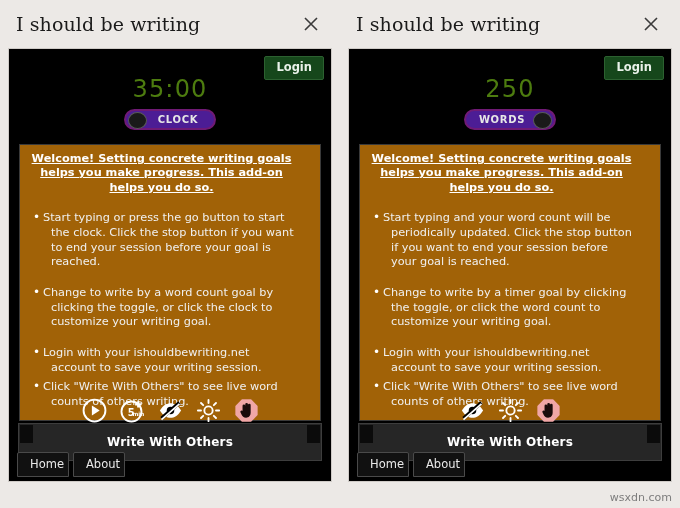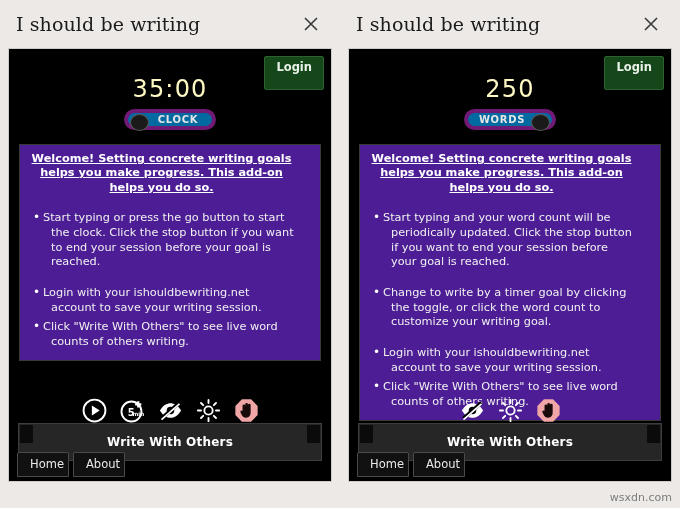--- a/index.html
+++ b/index.html
@@ -39,36 +39,36 @@
     margin: 0 8px; width: 324px; height: 434px;
     background: #000; position: relative;
     border: 1px solid #cfcbc7;
     overflow: hidden;
   }
 
   .login-btn {
     position: absolute; top: 7px; right: 7px;
     background: #16471b; color: #e9f2e9;
     font-size: 11.5px; font-weight: 600;
-    padding: 4px 11px 15px 11px;
+    padding: 4px 11px 5px 11px;
     border: 1px solid #2c6130; border-radius: 2px;
     line-height: 1.15;
   }
 
   .goal-wrap { padding-top: 26px; text-align: center; }
   .goal-value {
-    font-size: 24px; color: #fef9c3; letter-spacing: 1.2px;
+    font-size: 24px; color: #4d7c0f; letter-spacing: 1.2px;
     font-family: "DejaVu Sans", sans-serif; font-weight: 400;
   }
 
   .toggle {
     margin: 6px auto 0 auto;
     width: 92px; height: 21px;
-    border: 4px solid #701a75; border-radius: 11px;
-    position: relative; background: #0369a1;
+    border: 2px solid #701a75; border-radius: 11px;
+    position: relative; background: #4c1d95;
     display: flex; align-items: center;
   }
   .toggle .knob {
     position: absolute; top: 1px;
     width: 19px; height: 17px; border-radius: 50%;
     background: #1a1a1a; border: 1px solid #5a5a5a;
   }
   .toggle.clock .knob { left: 2px; }
   .toggle.words .knob { right: 2px; }
   .toggle .tlabel {
@@ -76,21 +76,21 @@
     font-size: 10px; font-weight: 700; letter-spacing: .7px;
     color: #e6e6e6;
   }
   .toggle.clock .tlabel { padding-left: 16px; }
   .toggle.words .tlabel { padding-right: 16px; }
 
   
   .instructions {
     margin: 14px 10px 0 10px;
     border: 1px solid #3a3a3a;
-    background: #4c1d95;
+    background: #a16207;
     padding: 7px 26px 10px 9px;
     color: #f2f2f2;
   }
   .instr-head {
     text-align: center; font-size: 11.3px; font-weight: 700;
     text-decoration: underline; line-height: 1.28;
     color: #ffffff;
   }
   .instr-list { list-style: none; margin-top: 3px; }
   .instr-list li {
@@ -172,20 +172,21 @@
         <div class="toggle clock">
           <span class="knob"></span>
           <span class="tlabel">CLOCK</span>
         </div>
       </div>
 
       <div class="instructions">
         <div class="instr-head">Welcome! Setting concrete writing goals helps you make progress. This add-on helps you do so.</div>
         <ul class="instr-list">
           <li>Start typing or press the go button to start the clock. Click the stop button if you want to end your session before your goal is reached.</li>
+          <li>Change to write by a word count goal by clicking the toggle, or click the clock to customize your writing goal.</li>
           <li>Login with your ishouldbewriting.net account to save your writing session.</li>
           <li class="loose">Click "Write With Others" to see live word counts of others writing.</li>
         </ul>
       </div>
 
       <div class="icon-row">
         <span class="ic">
           <svg viewBox="0 0 24 24" width="25" height="25">
               <circle cx="12" cy="12" r="10.5" fill="none" stroke="#fff" stroke-width="1.8"></circle>
               <path d="M9.5 7.3 L17 12 L9.5 16.7 Z" fill="#fff"></path>

